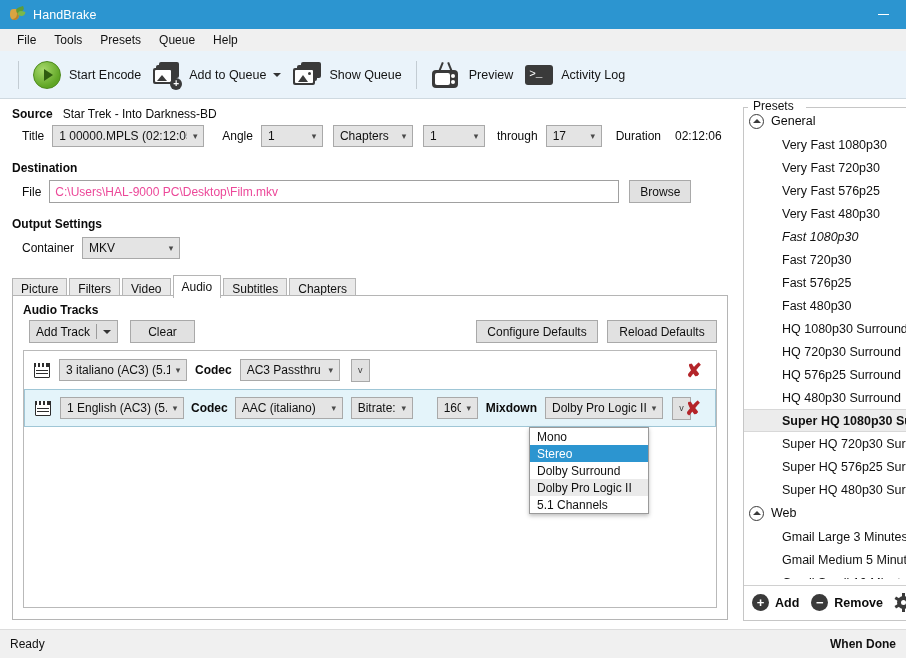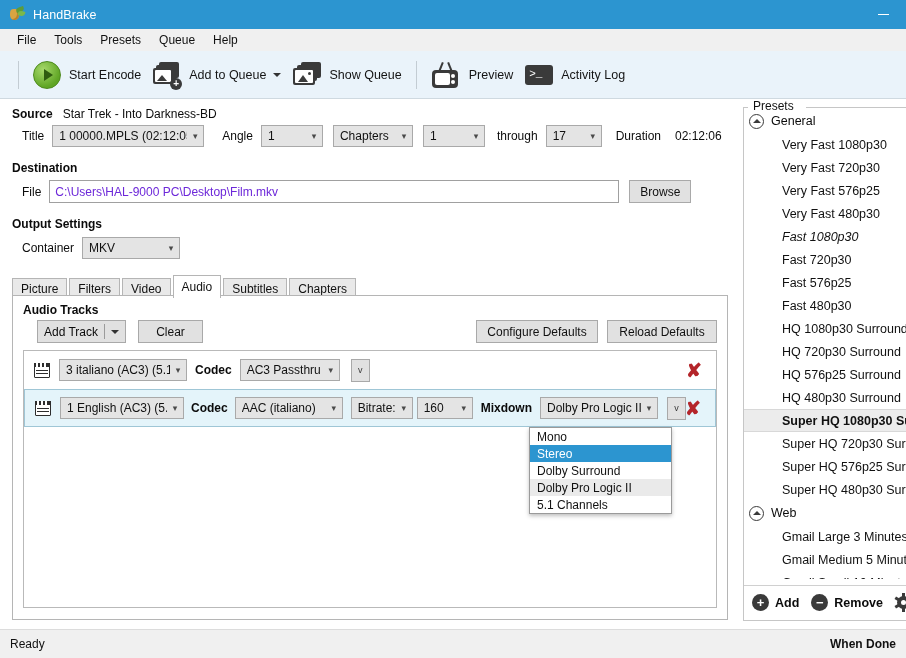--- a/index.html
+++ b/index.html
@@ -139,21 +139,21 @@
   }
   .combo .val { overflow:hidden; text-overflow:clip; white-space:nowrap; flex:1; }
   .combo .chev {
     width:16px; flex:none; text-align:center; color:#4a4a4a; font-size:9px; line-height:22px;
   }
 
   .dest-hdr { position:absolute; left:12px; top:62px; }
   .file-row { position:absolute; left:22px; top:81px; display:flex; align-items:center; }
   .txtinput {
     height:23px; border:1px solid #a0a0a0; background:#fff; font-size:12px;
-    padding:0 5px; display:flex; align-items:center; color:#6d28d9;
+    padding:0 5px; display:flex; align-items:center; color:#ec4899;
   }
   .btn {
     height:23px; border:1px solid #a9a9a9; background:#e1e1e1;
     font-size:12px; display:flex; align-items:center; justify-content:center;
     padding:0 4px; cursor:default; color:#111;
   }
 
   .out-hdr { position:absolute; left:12px; top:118px; }
   .cont-row { position:absolute; left:22px; top:138px; display:flex; align-items:center; }
 
@@ -165,21 +165,21 @@
     color:#111; cursor:default;
   }
   .tab.active { background:#fff; height:23px; border-color:#b5b5b5; position:relative; z-index:3; }
 
   .tabpanel {
     position:absolute; left:12px; top:196px; width:716px; height:325px;
     border:1px solid #b5b5b5; background:#fff;
   }
 
   .audio-hdr { position:absolute; left:10px; top:7px; font-weight:bold; font-size:12px; }
-  .audio-btns { position:absolute; left:24px; top:24px; display:flex; }
+  .audio-btns { position:absolute; left:16px; top:24px; display:flex; }
   .audio-btns-right { position:absolute; right:10px; top:24px; display:flex; }
   .btn-split { height:23px; border:1px solid #a9a9a9; background:#e1e1e1;
     display:flex; align-items:center; font-size:12px; padding:0 6px; cursor:default;}
   .btn-split .sep { width:1px; height:15px; background:#9b9b9b; margin:0 6px; }
   .btn-split .cd { width:0;height:0;border-left:4px solid transparent;border-right:4px solid transparent;border-top:4px solid #333; }
 
   .tracklist {
     position:absolute; left:10px; top:54px; width:694px; height:258px;
     border:1px solid #b9b9b9; background:#fff; overflow:visible;
   }
@@ -464,34 +464,34 @@
         </span>
         <span class="fld-lbl" style="margin:0 7px; font-weight:bold">Codec</span>
         <span class="combo" style="width:108px">
           <span class="val">AAC (italiano)</span>
           <span class="chev">▾</span>
         </span>
         <span class="combo" style="width:62px; margin-left:8px">
           <span class="val">Bitrate:</span>
           <span class="chev">▾</span>
         </span>
-        <span class="combo" style="width:56px; margin-left:4px">
+        <span class="combo" style="width:41px; margin-left:24px">
           <span class="val">160</span>
           <span class="chev">▾</span>
         </span>
         <span class="fld-lbl" style="margin:0 8px; font-weight:bold">Mixdown</span>
         <span class="combo" style="width:118px">
           <span class="val">Dolby Pro Logic II</span>
           <span class="chev">▾</span>
         </span>
         <span class="sqbtn" style="margin-left:9px">v</span>
         <span class="delx">✘</span>
       </div>
 
-      <div class="dropdown" style="left:505px; top:76px; width:143px;">
+      <div class="dropdown" style="left:505px; top:76px; width:120px;">
         <div class="dd-item">Mono</div>
         <div class="dd-item sel">Stereo</div>
         <div class="dd-item">Dolby Surround</div>
         <div class="dd-item hover">Dolby Pro Logic II</div>
         <div class="dd-item">5.1 Channels</div>
       </div>
 
     </div>
   </div>
 </div>

